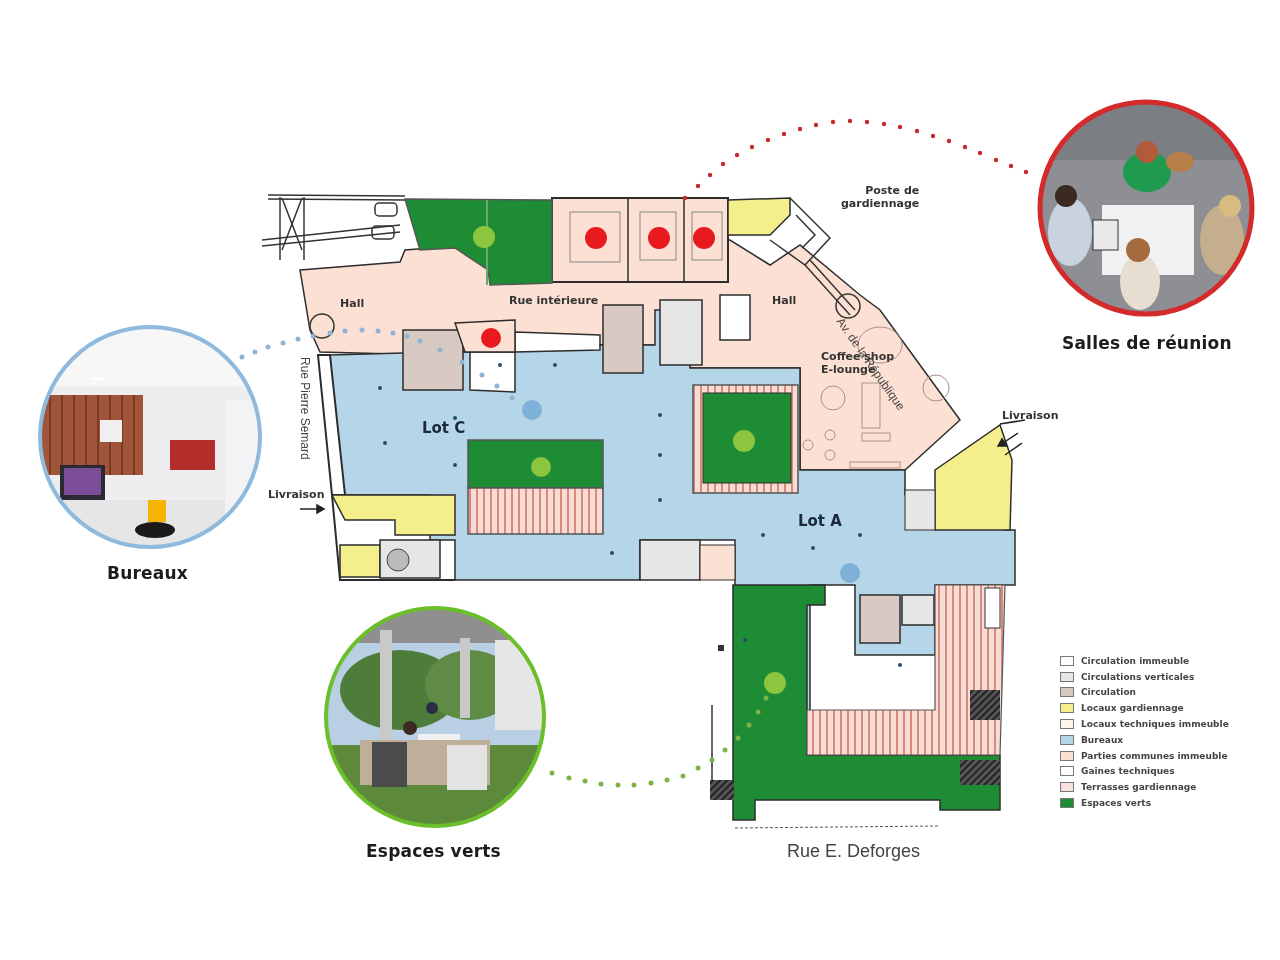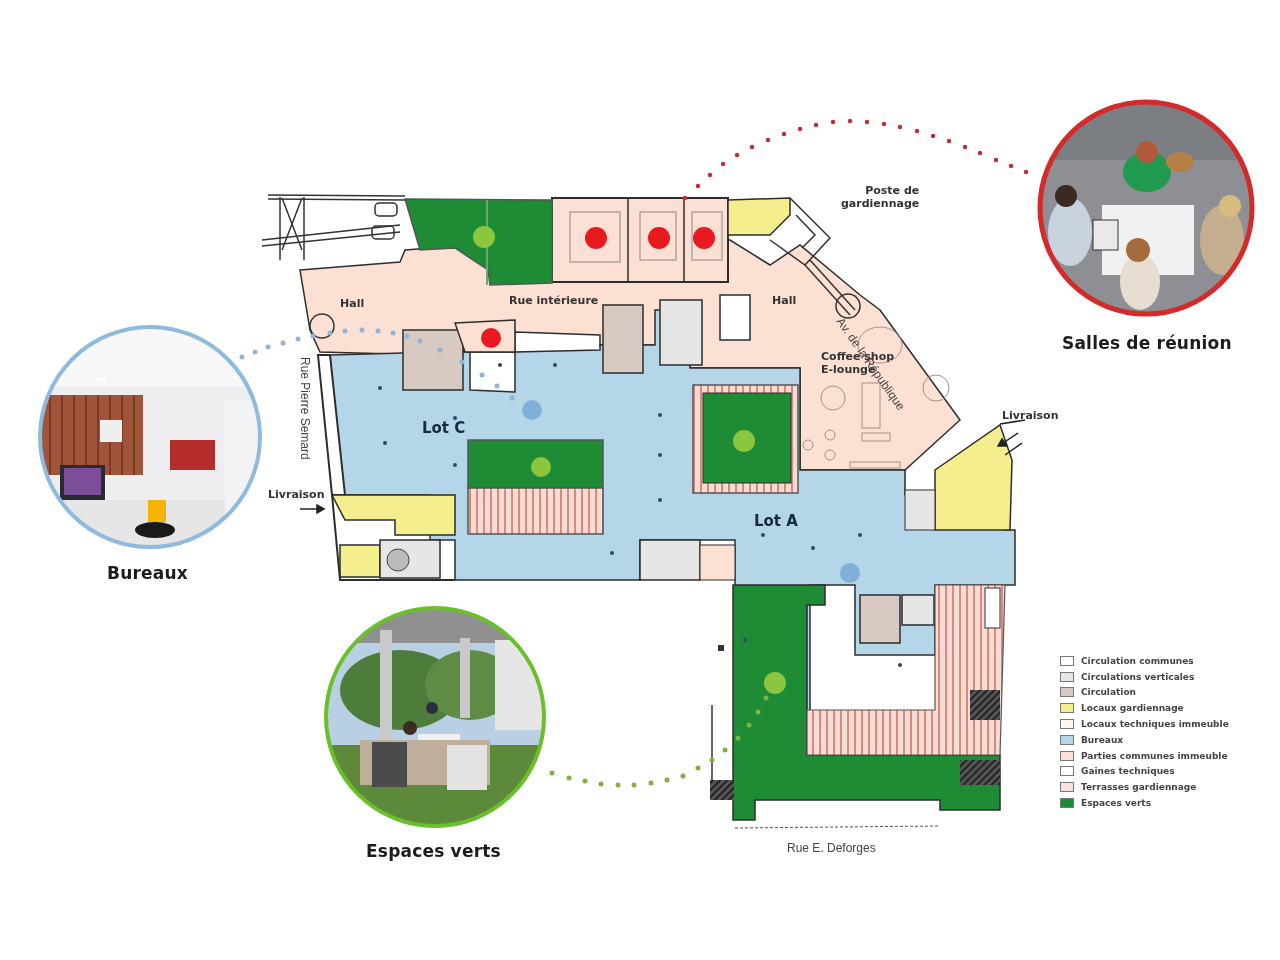--- a/index.html
+++ b/index.html
@@ -5,21 +5,21 @@
   html, body { margin:0; padding:0; background:#ffffff; }
   body { width:1280px; height:960px; position:relative; overflow:hidden; font-family:"Liberation Sans", sans-serif; }
   #plan { position:absolute; left:0; top:0; width:1280px; height:960px; }
   .callout-title { position:absolute; font-family:"DejaVu Sans", sans-serif; font-weight:bold; color:#1c1c1c; font-size:17px; letter-spacing:0.2px; text-align:right; white-space:nowrap; }
   .legend { position:absolute; left:1060px; top:653px; }
   .legend-item { display:flex; align-items:center; height:15.8px; }
   .swatch { width:14px; height:10px; border:1px solid #777; margin-right:7px; box-sizing:border-box; }
   .legend-label { font-family:"DejaVu Sans", sans-serif; font-size:9px; font-weight:bold; color:#444; white-space:nowrap; }
   .map-label { position:absolute; font-family:"DejaVu Sans", sans-serif; font-weight:bold; color:#333; font-size:11px; white-space:nowrap; line-height:13px; }
   .lot-label { position:absolute; font-family:"DejaVu Sans", sans-serif; font-weight:bold; color:#1a2a3a; font-size:15px; white-space:nowrap; }
-  .street { position:absolute; font-family:"Liberation Sans", sans-serif; color:#444; font-size:12px; white-space:nowrap; }
+  .street { position:absolute; font-family:"Liberation Sans", sans-serif; color:#444; font-size:18px; white-space:nowrap; }
 </style>
 </head>
 <body>
 
 <svg id="plan" viewBox="0 0 1280 960" xmlns="http://www.w3.org/2000/svg">
   <defs>
     <pattern id="terrace" width="7" height="10" patternUnits="userSpaceOnUse">
       <rect width="7" height="10" fill="#f6dcd4"></rect>
       <rect x="0" width="2" height="10" fill="#d98a7a"></rect>
     </pattern>
@@ -309,34 +309,34 @@
   <div>gardiennage</div>
 </div>
 <div class="map-label" style="left:821px; top:350px;">
   <div>Coffee shop</div>
   <div>E-lounge</div>
 </div>
 <div class="map-label" style="left:268px; top:488px; font-weight:bold;">Livraison</div>
 <div class="map-label" style="left:1002px; top:409px;">Livraison</div>
 
 <div class="lot-label" style="left:422px; top:411px;margin-top:8px;">Lot C</div>
-<div class="lot-label" style="left:754px; top:512px;">Lot A</div>
+<div class="lot-label" style="left:798px; top:512px;">Lot A</div>
 
 <div class="street" style="left:845px; top:315px; transform:rotate(55deg); transform-origin:left top; font-size:12px;">Av. de la République</div>
 <div class="street" style="left:312px; top:357px; transform:rotate(90deg); transform-origin:left top; font-size:12px;">Rue Pierre Semard</div>
 <div class="street" style="left:787px; top:841px;">Rue E. Deforges</div>
 
 <div class="callout-title" style="left:1062px; top:333px;">Salles de réunion</div>
 <div class="callout-title" style="left:107px; top:563px;">Bureaux</div>
 <div class="callout-title" style="left:366px; top:841px;">Espaces verts</div>
 
 <div class="legend">
   <div class="legend-item">
       <span class="swatch" style="background:#ffffff"></span>
-      <span class="legend-label">Circulation communes</span>
+      <span class="legend-label">Circulation immeuble</span>
     </div>
   <div class="legend-item">
       <span class="swatch" style="background:#e6e6e6"></span>
       <span class="legend-label">Circulations verticales</span>
     </div>
   <div class="legend-item">
       <span class="swatch" style="background:#d8c9c3"></span>
       <span class="legend-label">Circulation</span>
     </div>
   <div class="legend-item">

